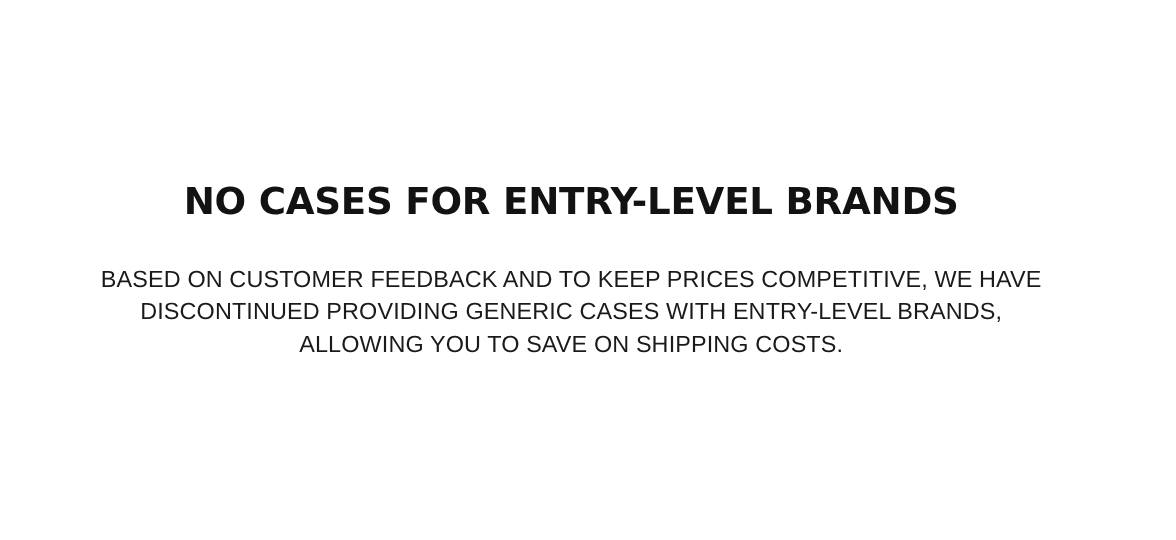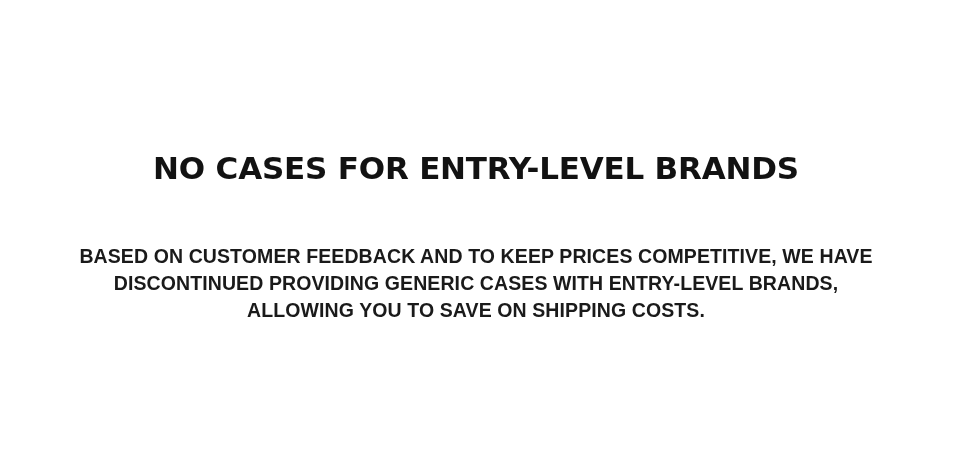--- a/index.html
+++ b/index.html
@@ -17,43 +17,42 @@
   .promo-banner {
     width: 952px;
     height: 450px;
     box-sizing: border-box;
     background: #ffffff;
     display: flex;
     flex-direction: column;
     align-items: center;
     justify-content: flex-start;
     padding-top: 152px;
-    gap: 13px;
   }
 
   .promo-heading {
     margin: 0;
     font-family: "DejaVu Sans", sans-serif;
     font-size: 31px;
     font-weight: 700;
     letter-spacing: -0.2px;
     line-height: 32px;
     color: #121212;
     text-align: center;
     text-transform: uppercase;
     white-space: nowrap;
   }
 
   .promo-body {
-    margin: 14px;
+    margin: 4px;
     padding-top: 32px;
     width: 800px;
     font-family: "Liberation Sans", sans-serif;
     font-size: 19.5px;
-    font-weight: 700;
+    font-weight: 400;
     line-height: 27px;
     letter-spacing: 0.1px;
     color: #1a1a1a;
     text-align: center;
     text-transform: uppercase;
   }
 </style>
 </head>
 <body>
 

